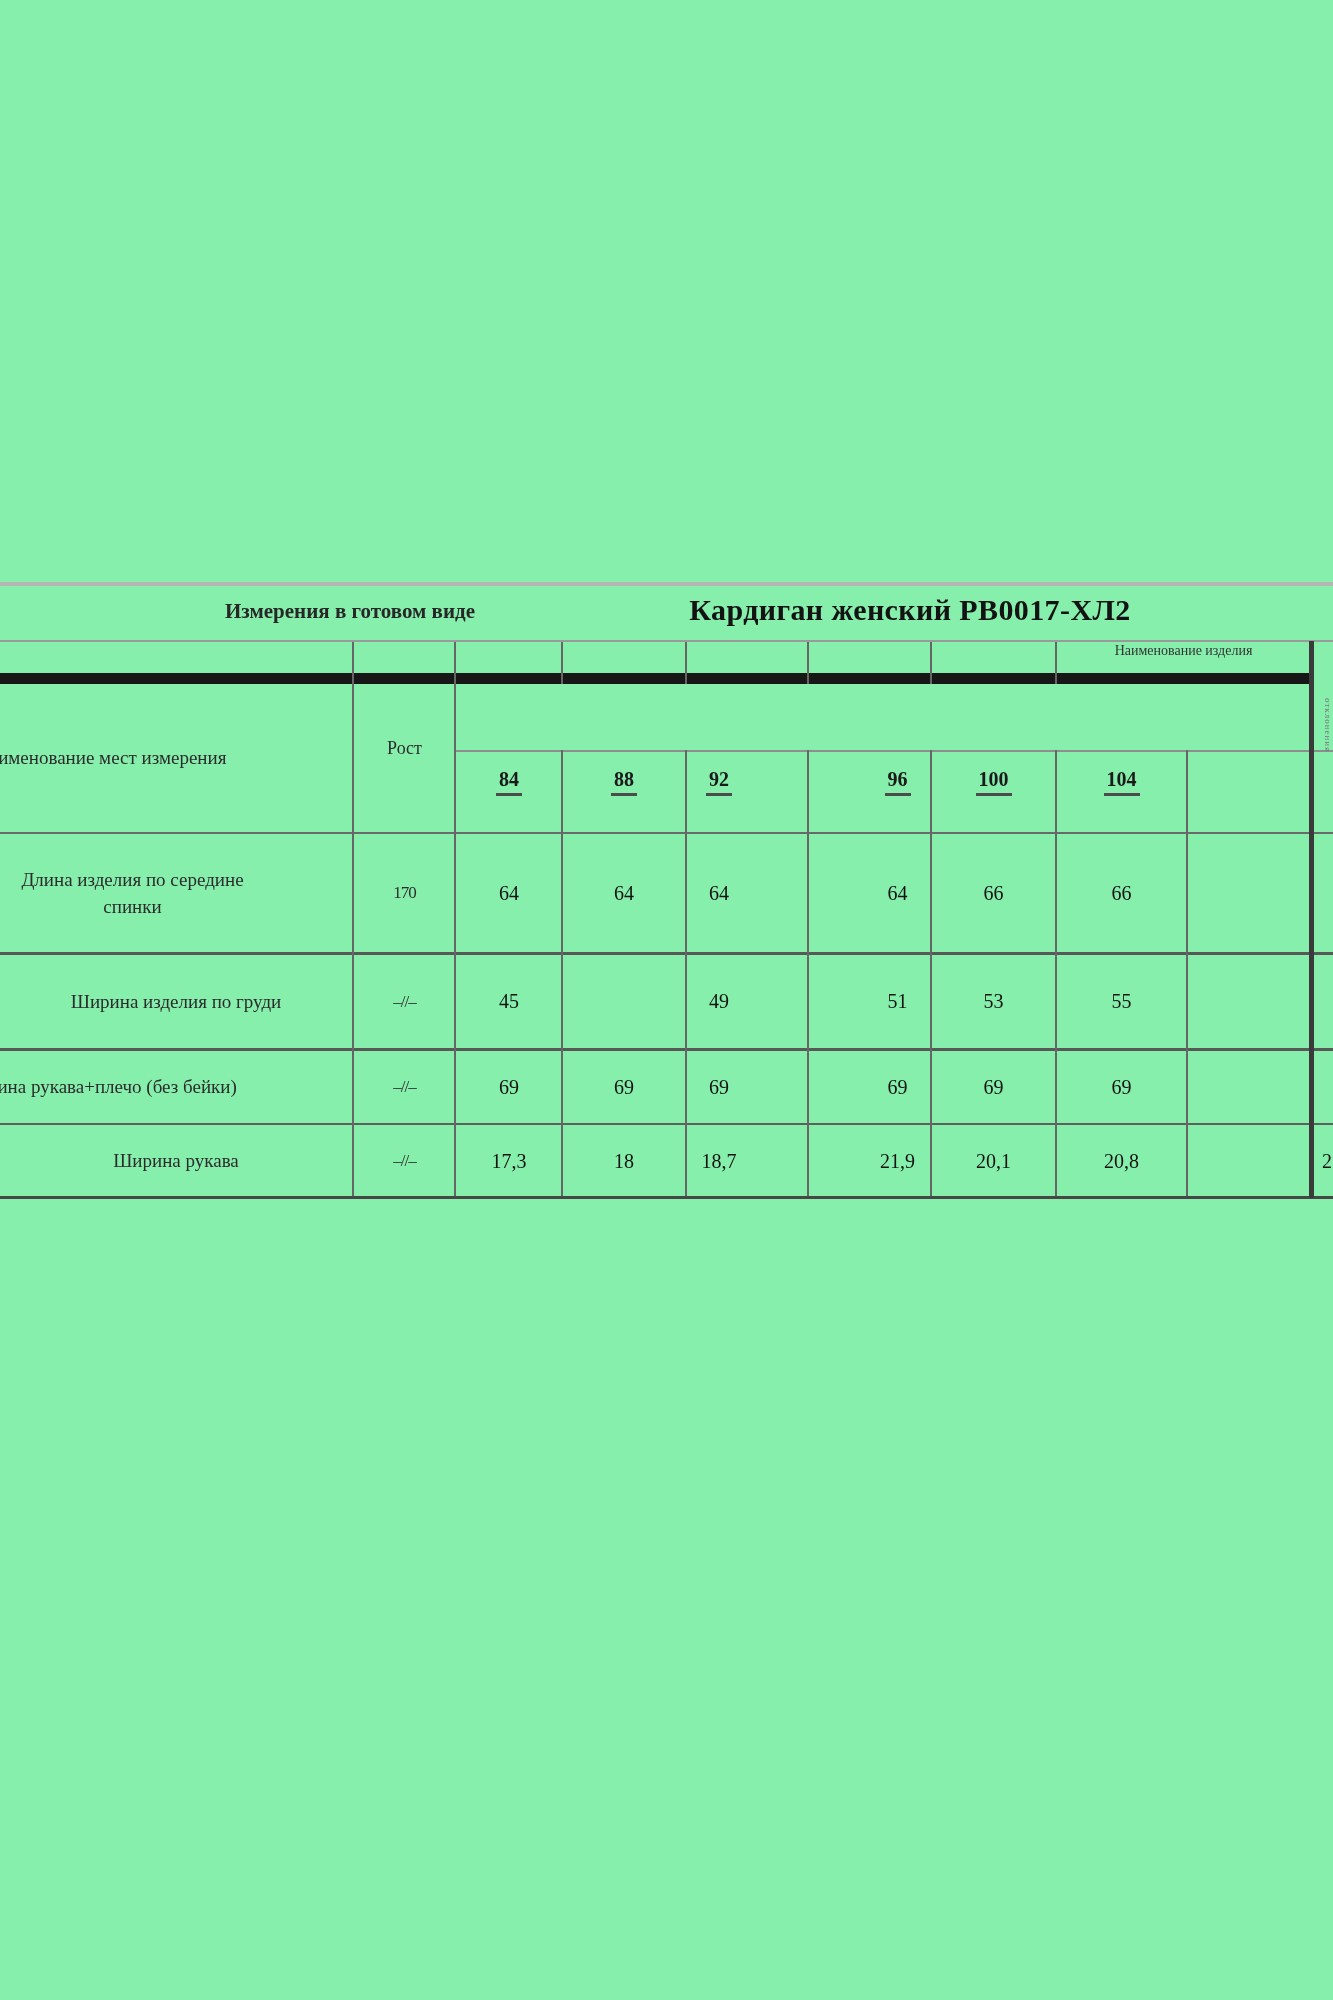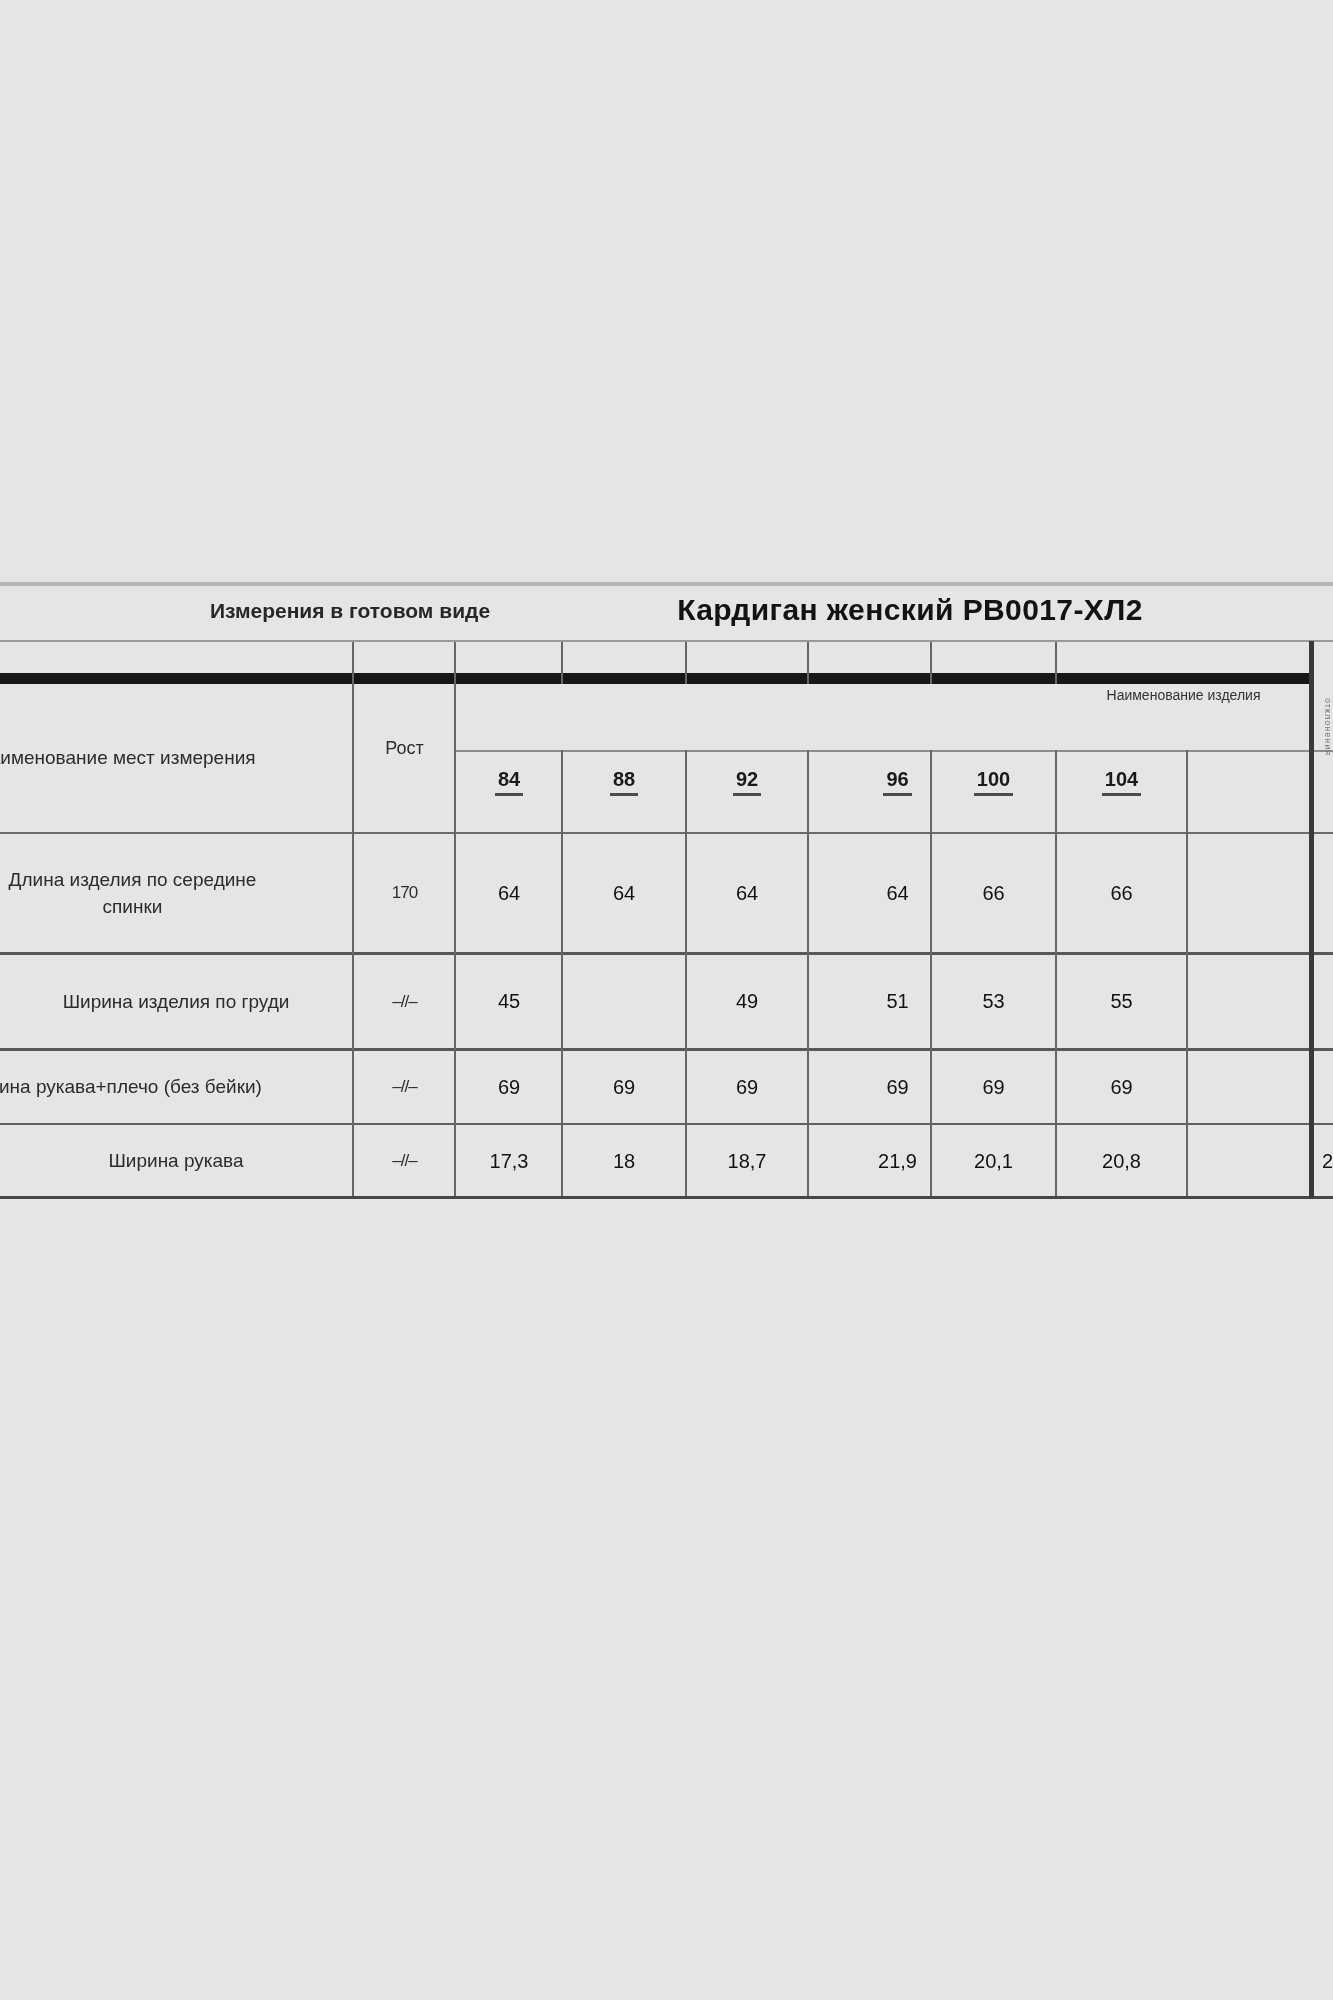--- a/index.html
+++ b/index.html
@@ -1,17 +1,17 @@
 <!DOCTYPE html>
 <html><head>
 <meta charset="utf-8">
 <style>
   html,body{margin:0;padding:0;background:#fff;}
-  .page{position:relative;width:1333px;height:2000px;background:#e5e5e5;overflow:hidden;
-        font-family:Liberation Sans, sans-serif;color:#1e1e1e;}
+  .page{position:relative;width:1333px;height:2000px;background:#86efac;overflow:hidden;
+        font-family:Liberation Serif, serif;color:#1e1e1e;}
   .sheet{position:absolute;left:0;top:0;width:1333px;height:2000px;filter:blur(0.4px);}
 
   
   .hl,.vl{position:absolute;background:#666;}
   .cell{position:absolute;display:flex;align-items:center;justify-content:center;
         text-align:center;line-height:1.25;}
 
   
   .l-top   {left:0;top:582px;width:1333px;height:4px;background:#b5b5b5;}
   .l-title {left:0;top:640px;width:1333px;height:2px;background:#9a9a9a;}
@@ -30,33 +30,33 @@
   .v-c2t{left:685px;top:642px;width:2px;height:42px;} .v-c2{left:685px;top:750px;width:2px;height:446px;}
   .v-c3t{left:807px;top:642px;width:2px;height:42px;} .v-c3{left:807px;top:750px;width:2px;height:446px;}
   .v-c4t{left:930px;top:642px;width:2px;height:42px;} .v-c4{left:930px;top:750px;width:2px;height:446px;}
   .v-c5t{left:1055px;top:642px;width:2px;height:42px;}.v-c5{left:1055px;top:750px;width:2px;height:446px;}
   .v-c6 {left:1186px;top:750px;width:2px;height:446px;}
   .v-end{left:1309px;top:641px;width:5px;height:557px;background:#3a3a3a;}
 
   
   .t-sub {left:140px;top:585px;width:420px;height:53px;font-size:21px;font-weight:700;color:#272727;}
   .t-main{left:590px;top:581px;width:640px;height:58px;font-size:30px;font-weight:700;color:#131313;letter-spacing:.4px;}
-  .t-prod{left:1057px;top:680px;width:253px;height:31px;font-size:14px;color:#333;}
+  .t-prod{left:1057px;top:635px;width:253px;height:31px;font-size:14px;color:#333;}
 
   
   .h-measure{left:-24px;top:684px;width:350px;height:148px;font-size:19px;color:#2c2c2c;
              justify-content:flex-start;text-align:left;white-space:nowrap;}
   .h-rost{left:354px;top:684px;width:101px;height:128px;font-size:18px;color:#2c2c2c;}
   .h-size{top:750px;height:63px;font-size:20px;font-weight:700;color:#1a1a1a;}
   .h-size span{border-bottom:3px solid #4c4c4c;padding:0 3px 1px 3px;}
   .side-note{left:1318px;top:698px;width:15px;height:102px;writing-mode:vertical-rl;
              font-size:9px;color:#777;letter-spacing:1px;position:absolute;overflow:hidden;}
 
   
-  .s0{left:457px;width:104px;} .s1{left:563px;width:122px;} .s2{left:687px;width:120px;}
+  .s0{left:457px;width:104px;} .s1{left:563px;width:122px;} .s2{left:659px;width:120px;}
   .s3{left:809px;width:121px;padding-left:28px;} .s4{left:932px;width:123px;} .s5{left:1057px;width:129px;}
 
   
   .r0{top:834px;height:118px;} .r1{top:955px;height:93px;}
   .r2{top:1051px;height:72px;} .r3{top:1126px;height:70px;text-align:right;}
 
   
   .lab {left:0;width:352px;font-size:19px;color:#2c2c2c;}
   .lab0{left:-105px;width:475px;font-size:19px;color:#2c2c2c;flex-direction:column;}
   .lab0 .ln{line-height:27px;}

